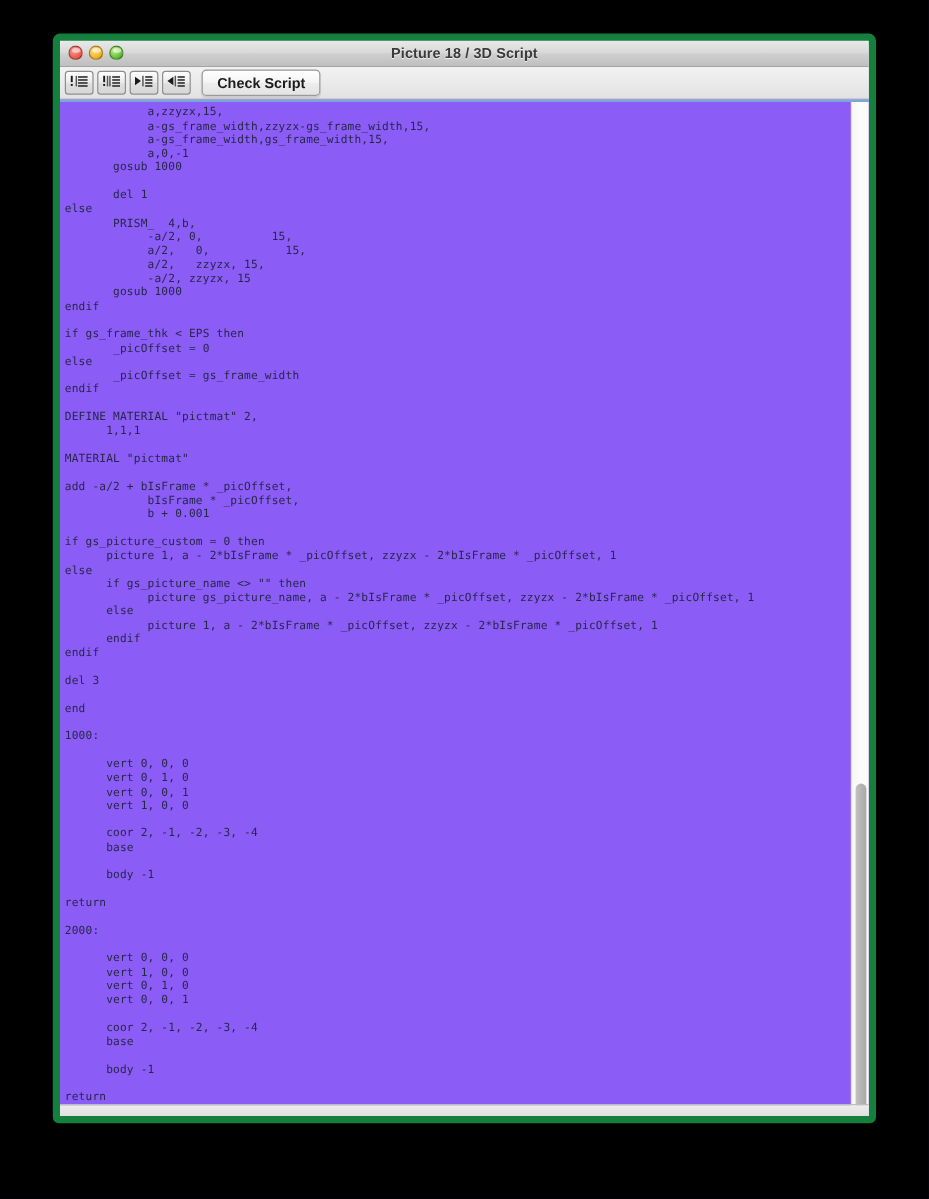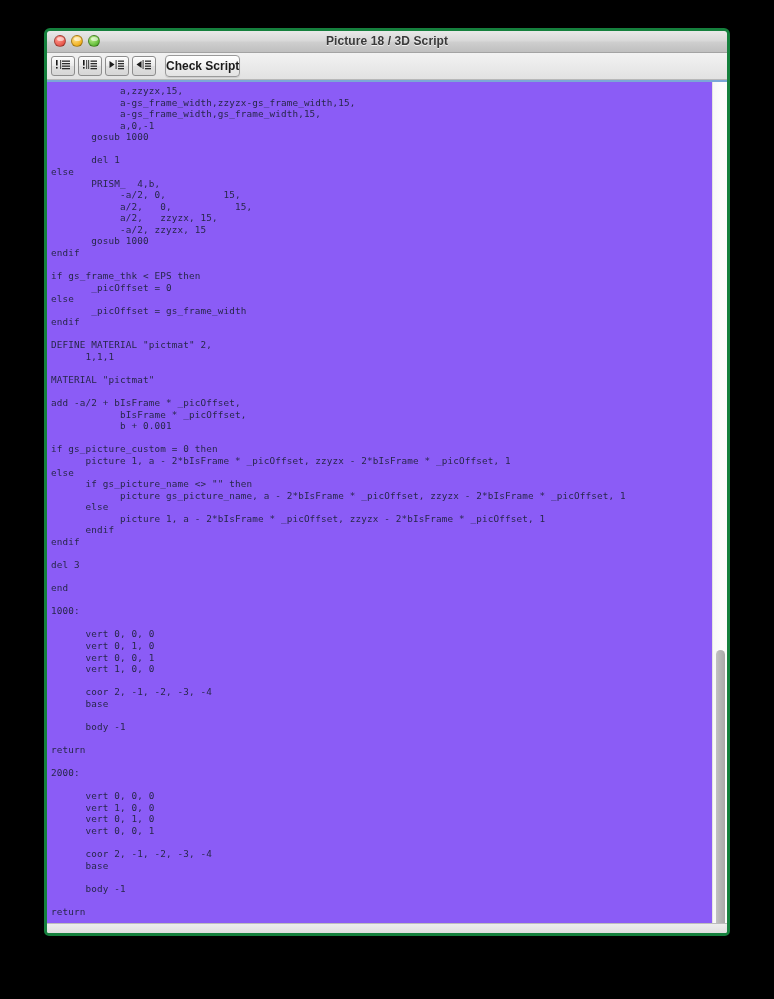--- a/index.html
+++ b/index.html
@@ -14,21 +14,21 @@
     font-family: "Liberation Sans", sans-serif;
   }
 
   
   #window {
     position: absolute;
     left: 44px;
     top: 28px;
     width: 686px;
     height: 908px;
-    border: 3px solid #15803d;
+    border: 6px solid #15803d;
     border-radius: 6px 6px 5px 5px;
     box-sizing: border-box;
     background: #ececec;
     overflow: hidden;
     box-shadow: 0 3px 9px rgba(0,0,0,0.55);
   }
 
   
   #titlebar {
     position: relative;
@@ -96,21 +96,21 @@
     display: flex;
     align-items: center;
     justify-content: center;
     cursor: default;
   }
   .tbtn svg { display: block; }
 
   #check-script {
     margin-left: 6px;
     height: 20px;
-    padding: 0 0;
+    padding: 0 12px;
     border: 1px solid #9a9a9a;
     border-radius: 4px;
     background: linear-gradient(to bottom, #ffffff 0%, #f4f4f4 50%, #ededed 51%, #e3e3e3 100%);
     box-shadow: 0 1px 1px rgba(0,0,0,0.10);
     font-family: "Liberation Sans", sans-serif;
     font-size: 12px;
     font-weight: bold;
     color: #1b1b1b;
     display: flex;
     align-items: center;

